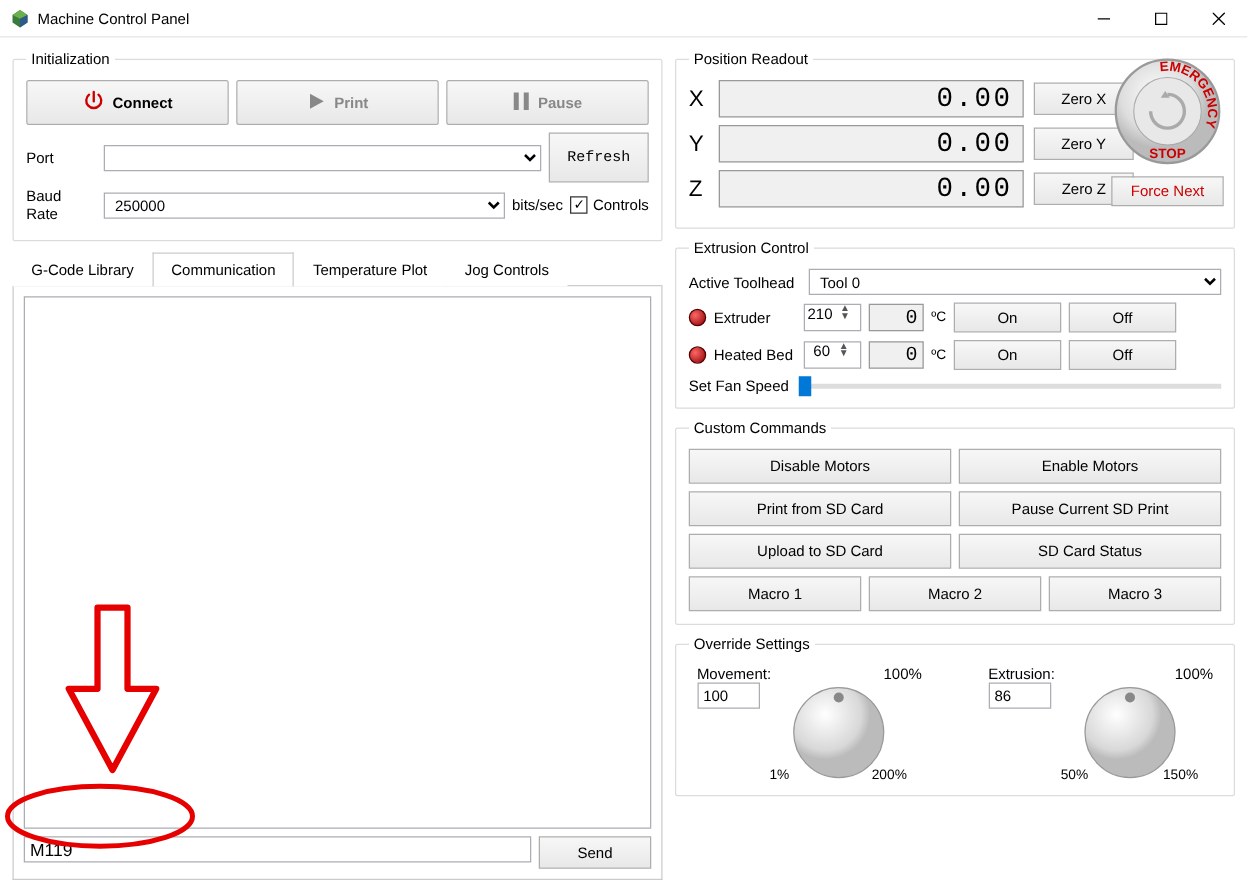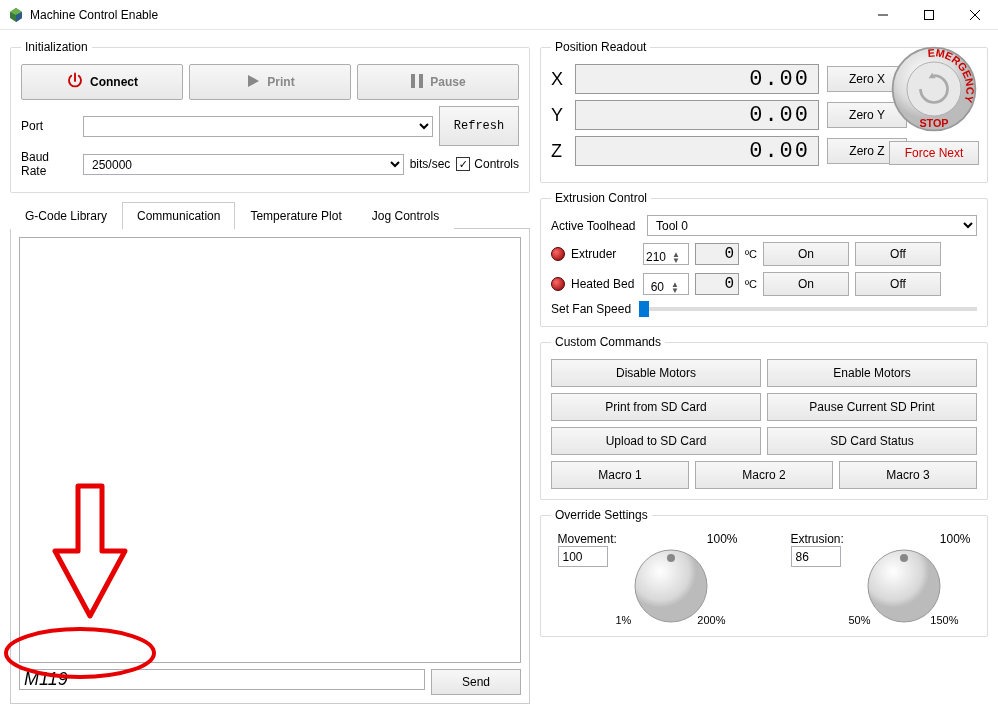--- a/index.html
+++ b/index.html
@@ -29,38 +29,38 @@
 .refresh-btn { width: 80px; height: 40px; background: linear-gradient(#f7f7f7,#e8e8e8); border: 1px solid #adadad; font-family: Liberation Mono, monospace; }
 .verbose-wrap { display: flex; align-items: center; gap: 4px; margin-left: auto; }
 .checkbox { width: 14px; height: 14px; border: 1px solid #333; display: inline-flex; align-items: center; justify-content: center; font-size: 11px; line-height: 1; }
 
 .tabs { display: flex; border-bottom: 1px solid #ccc; }
 .tab { padding: 6px 14px; border: 1px solid transparent; border-bottom: none; position: relative; top: 1px; background: #fff; }
 .tab.active { border-color: #ccc; background: #fff; z-index: 2; }
 .tab-body { border: 1px solid #ccc; border-top: none; flex: 1; display: flex; flex-direction: column; padding: 8px; gap: 6px; min-height: 440px; }
 .console { flex: 1; border: 1px solid #abadb3; background: #fff; }
 .send-row { display: flex; gap: 6px; }
-.cmd-input { flex: 1; border: 1px solid #7eb4ea; background: #fff; padding: 3px 6px; height: 26px; font-size: 18px; font-style: italic; }
+.cmd-input { flex: 1; border: 1px solid #7eb4ea; background: #fff; padding: 3px 6px; height: 26px; font-size: 14px; }
 .send-btn { width: 90px; height: 26px; background: linear-gradient(#f7f7f7,#e8e8e8); border: 1px solid #adadad; }
 
 .pos-row { display: flex; align-items: center; gap: 8px; margin-bottom: 6px; }
 .axis-lbl { width: 16px; font-size: 18px; font-weight: 400; }
 .lcd { flex: 1; height: 30px; border: 1px solid #999; background: #f0f0f0; display: flex; align-items: center; justify-content: flex-end; padding-right: 8px; font-family: "Courier New", monospace; font-size: 22px; letter-spacing: 2px; }
 .zero-btn { width: 80px; height: 26px; background: linear-gradient(#f7f7f7,#e8e8e8); border: 1px solid #adadad; }
 
 .estop-wrap { position: absolute; right: 4px; top: 4px; width: 100px; text-align: center; }
 .estop { width: 90px; height: 90px; }
 .force-btn { width: 90px; height: 24px; background: linear-gradient(#f7f7f7,#e8e8e8); border: 1px solid #adadad; color: #c00; margin-top: 4px; }
 
 .pos-fieldset { padding-right: 80px; }
 
 .acc-row { display: flex; align-items: center; gap: 6px; margin-bottom: 6px; }
 .tool-select { flex: 1; }
 .led { width: 14px; height: 14px; border-radius: 50%; background: radial-gradient(circle at 35% 35%, #ff6666, #880000); border: 1px solid #550000; }
-.spin { width: 46px; height: 22px; border: 1px solid #abadb3; display: flex; align-items: flex-end; padding: 0 2px; background: #fff;}
+.spin { width: 46px; height: 22px; border: 1px solid #abadb3; display: flex; align-items: flex-start; padding: 0 2px; background: #fff;}
 .spin span { flex:1; text-align:right; padding-right:2px;}
 .spin .arrows { width: 12px; font-size: 8px; line-height: 6px; color: #555; text-align:center;}
 .temp-lcd { width: 44px; height: 22px; border: 1px solid #999; background: #f0f0f0; display:flex;align-items:center;justify-content:flex-end;padding-right:4px;font-family:"Courier New",monospace;font-size:16px;}
 .degc { font-size: 11px; }
 .onoff { width: 86px; height: 24px; background: linear-gradient(#f7f7f7,#e8e8e8); border: 1px solid #adadad; }
 
 .fan-row { display:flex; align-items:center; gap:8px; }
 .slider-track { flex:1; height: 4px; background: #ddd; position: relative; }
 .slider-thumb { position:absolute; left:0; top:-6px; width:10px; height:16px; background:#0078d7; }
 
@@ -87,21 +87,21 @@
 <body>
 
 <div class="titlebar">
   <span class="icon">
     <svg width="16" height="16" viewBox="0 0 16 16">
         <polygon points="8,1 14,5 14,11 8,15 2,11 2,5" fill="#3a7a3a"></polygon>
         <polygon points="8,1 14,5 8,8 2,5" fill="#6ab04c"></polygon>
         <polygon points="8,8 14,5 14,11 8,15" fill="#2d5a8a"></polygon>
       </svg>
   </span>
-  <span class="title">Machine Control Enable</span>
+  <span class="title">Machine Control Panel</span>
   <div class="winbtns">
     <div class="winbtn">
         <svg width="10" height="10">
           <line x1="0" y1="5" x2="10" y2="5" stroke="#000"></line>
         </svg>
       </div>
     <div class="winbtn">
         <svg width="10" height="10">
           <rect x="0.5" y="0.5" width="9" height="9" fill="none" stroke="#000"></rect>
         </svg>

